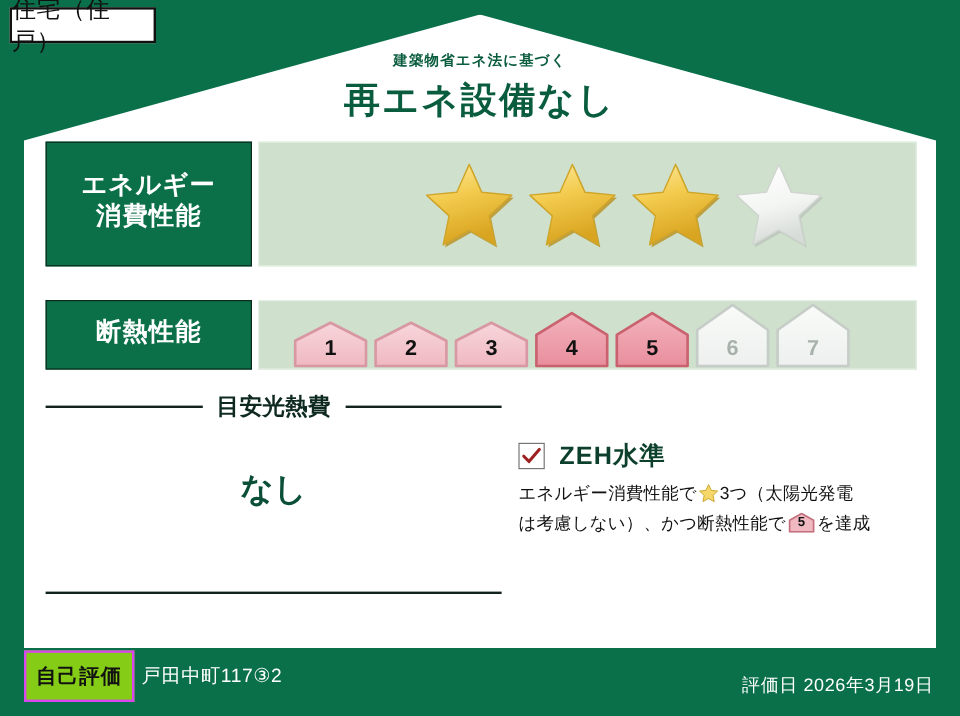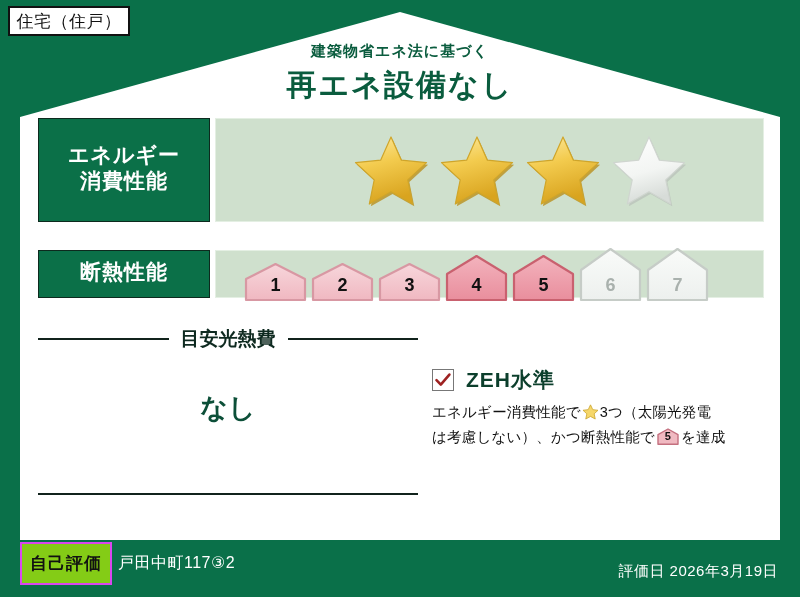--- a/index.html
+++ b/index.html
@@ -22,38 +22,38 @@
     position:absolute;left:20px;top:12px;width:760px;height:528px;
     background:#ffffff;
     -webkit-clip-path:polygon(380px 0, 760px 105px, 760px 528px, 0 528px, 0 105px);
     clip-path:polygon(380px 0, 760px 105px, 760px 528px, 0 528px, 0 105px);
   }
 
   
   .corner-tag{
     position:absolute;background:#ffffff;border:2px solid #111;
     display:flex;align-items:center;justify-content:center;
-    color:#111;font-size:17px;letter-spacing:.5px;
+    color:#111;font-size:20px;letter-spacing:.5px;
     box-sizing:border-box;
   }
   #tag-dwelling{left:8px;top:6px;width:122px;height:30px;}
   #tag-renew{right:8px;top:6px;width:152px;height:30px;}
 
   
   .title-wrap{
     position:absolute;left:0;top:42px;width:800px;text-align:center;
     color:#0a5c3e;
   }
-  .title-sub{font-size:15px;font-weight:bold;letter-spacing:1px;}
+  .title-sub{font-size:12px;font-weight:bold;letter-spacing:1px;}
   .title-main{font-size:30px;font-weight:bold;letter-spacing:2px;margin-top:4px;}
 
   
   .perf-row{position:absolute;left:38px;display:flex;align-items:stretch;}
   #row-energy{top:118px;width:726px;height:104px;}
-  #row-insul{top:250px;width:726px;height:48px;}
+  #row-insul{top:250px;width:726px;height:58px;}
 
   .perf-label{
     background:#0b7048;border:1.5px solid #0d2a1e;
     color:#ffffff;font-weight:bold;
     display:flex;flex-direction:column;align-items:center;justify-content:center;
     box-sizing:border-box;text-align:center;line-height:1.25;
     letter-spacing:1px;
     font-family:Liberation Mono, monospace;
   }
   #label-energy{width:172px;font-size:21px;}

